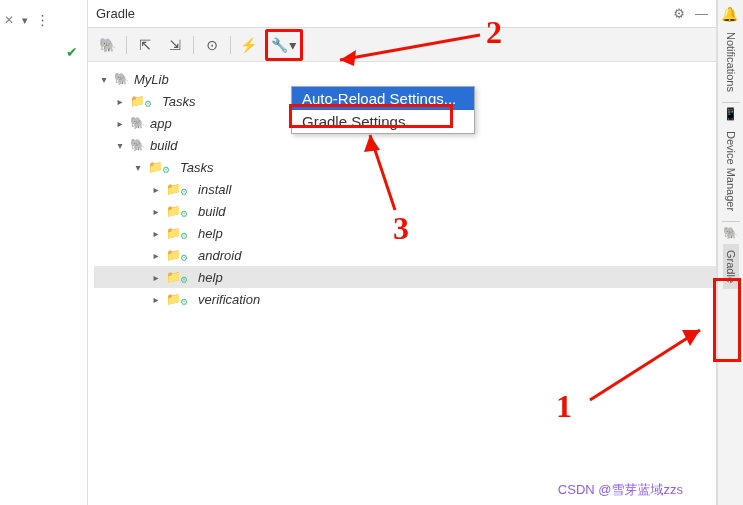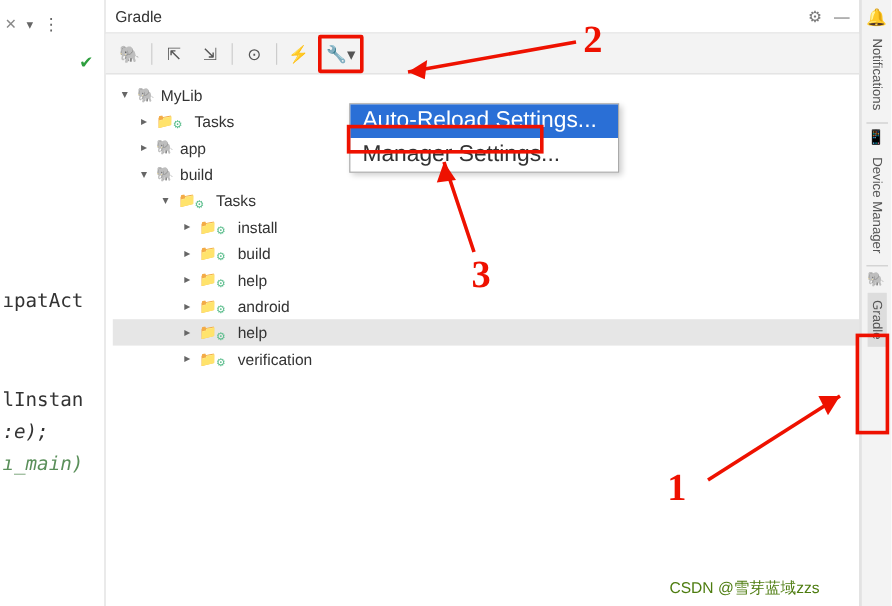--- a/index.html
+++ b/index.html
@@ -25,63 +25,55 @@
 .wrench-box { border: 3px solid #e10; border-radius: 2px; padding: 0 2px; display: flex; align-items: center; }
 
 .tree { padding: 6px 0 0 6px; user-select: none; }
 .node { display: flex; align-items: center; height: 22px; padding-left: 4px; gap: 4px; cursor: pointer; }
 .node.sel { background: #e6e6e6; }
 .tw { width: 12px; color: #666; font-size: 10px; text-align: center; }
 .ico { width: 16px; text-align: center; font-size: 12px; }
 .folder { color: #6a9edc; }
 .gear { color: #5b8; font-size: 9px; position: relative; left: -6px; top: 3px; }
 .ele { color: #888; }
-.lbl { font-size: 13px; color: #333; }
+.lbl { font-size: 13px; color: #333; font-style: italic; }
 .ind1 { padding-left: 20px; }
 .ind2 { padding-left: 38px; }
 .ind3 { padding-left: 56px; }
 
 .menu { position: absolute; left: 291px; top: 86px; background: #fff; border: 1px solid #aaa; box-shadow: 2px 2px 5px rgba(0,0,0,0.2); z-index: 10; }
-.menu-item { padding: 3px 18px 3px 10px; font-size: 19px; cursor: pointer; }
+.menu-item { padding: 3px 18px 3px 10px; font-size: 15px; cursor: pointer; }
 .menu-item.hl { background: #2a6fd6; color: #fff; }
 .menu-box { border: 3px solid #e10; position: absolute; left: 289px; top: 104px; width: 164px; height: 24px; z-index: 11; pointer-events: none; }
 
 .right-rail { width: 26px; background: #f3f3f3; border-left: 1px solid #ddd; display: flex; flex-direction: column; align-items: center; padding-top: 6px; gap: 4px; }
 .rail-item { writing-mode: vertical-rl; font-size: 11px; color: #555; padding: 6px 2px; cursor: pointer; display: flex; align-items: center; gap: 4px; }
 .rail-sep { height: 1px; width: 18px; background: #ccc; }
 .rail-gradle { background: #ddd; }
 .rail-box { border: 3px solid #e10; position: absolute; right: 2px; top: 278px; width: 28px; height: 84px; z-index: 11; pointer-events: none; }
 
 .anno { position: absolute; z-index: 20; pointer-events: none; }
 .arrow-line { stroke: #e10; stroke-width: 3; fill: none; }
 .arrow-head { fill: #e10; }
 .hand { color: #e10; font-size: 32px; font-weight: bold; font-family: "Comic Sans MS", cursive; }
 
-.watermark { position: absolute; right: 60px; bottom: 6px; color: #4d7c0f; font-size: 13px; }
+.watermark { position: absolute; right: 60px; bottom: 6px; color: #8b5cf6; font-size: 13px; }
 </style>
 </head>
 <body>
 
 <div class="main">
 
   <div class="editor-col">
     <div class="editor-tabs">
       <span class="ed-x">✕</span>
       <span class="ed-chev">▾</span>
       <span class="ed-dots">⋮</span>
     </div>
     <div class="check">✔</div>
-    <div class="code">
-<span>ıpatAct</span>
-
-
-<span>lInstan</span>
-<span class="it">:e);</span>
-<span class="gr">ı_main)</span>
-    </div>
   </div>
 
   <div class="gradle-col">
     <div class="gradle-header">
       <span class="gradle-title">Gradle</span>
       <div class="hdr-icons">
         <span>⚙</span>
         <span>—</span>
       </div>
     </div>
@@ -173,21 +165,21 @@
     <span style="font-size:12px;color:#555">📱</span>
     <span class="rail-item">Device Manager</span>
     <span class="rail-sep"></span>
     <span style="font-size:12px;color:#555">🐘</span>
     <span class="rail-item rail-gradle">Gradle</span>
   </div>
 </div>
 
 <div class="menu">
   <div class="menu-item hl">Auto-Reload Settings...</div>
-  <div class="menu-item">Manager Settings...</div>
+  <div class="menu-item">Gradle Settings...</div>
 </div>
 <div class="menu-box"></div>
 <div class="rail-box"></div>
 
 <svg class="anno" style="left:0;top:0" width="743" height="505">
 
   <path class="arrow-line" d="M 480 35 L 340 60"></path>
   <polygon class="arrow-head" points="340,60 356,50 354,66"></polygon>
 
   <path class="arrow-line" d="M 395 210 L 370 135"></path>

